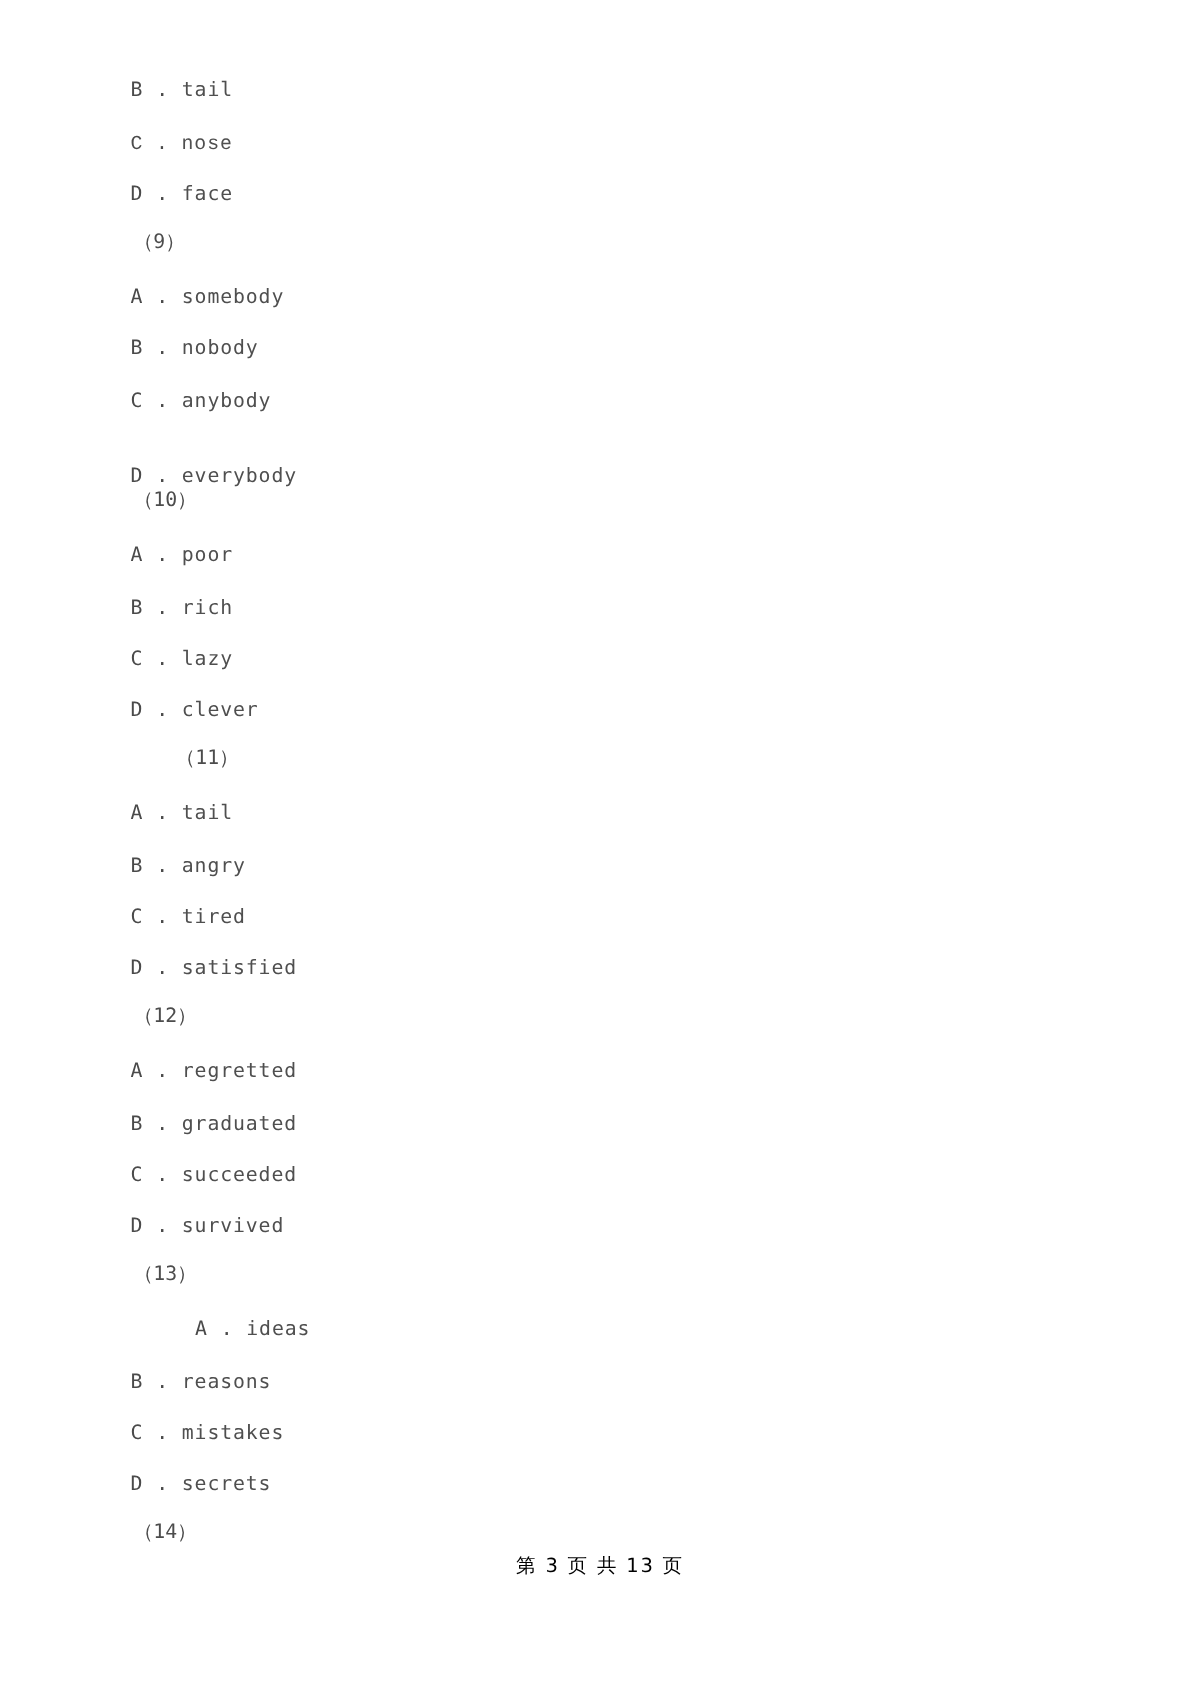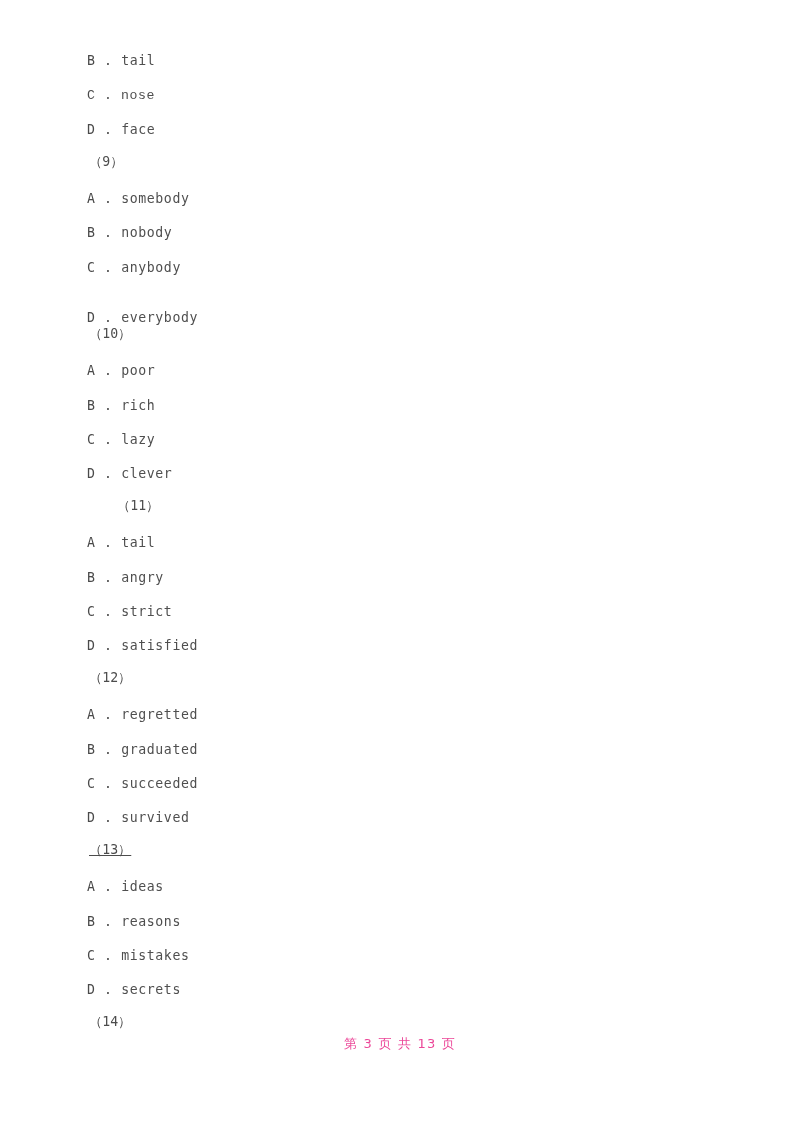--- a/index.html
+++ b/index.html
@@ -64,21 +64,21 @@
     letter-spacing: 0px;
   }
 
   
   .footer {
     position: absolute;
     top: 1035px;
     left: 0;
     width: 800px;
     text-align: center;
-    color: #ec4899;
+    color: #000000;
     font-size: 13px;
     letter-spacing: 1.2px;
     white-space: pre;
     font-family: "DejaVu Sans", "Liberation Sans", sans-serif;
   }
 </style>
 </head>
 <body>
 
 <div class="page">
@@ -92,29 +92,29 @@
       <div class="line option" style="top: 260px;"><span class="opt-letter">C</span><span class="opt-sep"> . </span><span class="opt-text">anybody</span></div>
       <div class="line option" style="top: 310px;"><span class="opt-letter">D</span><span class="opt-sep"> . </span><span class="opt-text">everybody</span></div>
       <div class="line qnum" style="top: 326px;">（10）</div>
       <div class="line option" style="top: 363px;"><span class="opt-letter">A</span><span class="opt-sep"> . </span><span class="opt-text">poor</span></div>
       <div class="line option" style="top: 398px;"><span class="opt-letter">B</span><span class="opt-sep"> . </span><span class="opt-text">rich</span></div>
       <div class="line option" style="top: 432px; text-align: center;"><span class="opt-letter">C</span><span class="opt-sep"> . </span><span class="opt-text">lazy</span></div>
       <div class="line option" style="top: 466px;"><span class="opt-letter">D</span><span class="opt-sep"> . </span><span class="opt-text">clever</span></div>
       <div class="line qnum" style="top: 498px; margin-left: 28px;">（11）</div>
       <div class="line option" style="top: 535px;"><span class="opt-letter">A</span><span class="opt-sep"> . </span><span class="opt-text">tail</span></div>
       <div class="line option" style="top: 570px;"><span class="opt-letter">B</span><span class="opt-sep"> . </span><span class="opt-text">angry</span></div>
-      <div class="line option" style="top: 604px;"><span class="opt-letter">C</span><span class="opt-sep"> . </span><span class="opt-text">strict</span></div>
+      <div class="line option" style="top: 604px;"><span class="opt-letter">C</span><span class="opt-sep"> . </span><span class="opt-text">tired</span></div>
       <div class="line option" style="top: 638px;"><span class="opt-letter">D</span><span class="opt-sep"> . </span><span class="opt-text">satisfied</span></div>
       <div class="line qnum" style="top: 670px;">（12）</div>
       <div class="line option" style="top: 707px;"><span class="opt-letter">A</span><span class="opt-sep"> . </span><span class="opt-text">regretted</span></div>
       <div class="line option" style="top: 742px;"><span class="opt-letter">B</span><span class="opt-sep"> . </span><span class="opt-text">graduated</span></div>
       <div class="line option" style="top: 776px;"><span class="opt-letter">C</span><span class="opt-sep"> . </span><span class="opt-text">succeeded</span></div>
       <div class="line option" style="top: 810px;"><span class="opt-letter">D</span><span class="opt-sep"> . </span><span class="opt-text">survived</span></div>
-      <div class="line qnum" style="top: 842px; text-decoration: underline;">（13）</div>
-      <div class="line option" style="top: 879px;"><span class="opt-letter">A</span><span class="opt-sep"> . </span><span class="opt-text">ideas</span></div>
+      <div class="line qnum" style="top: 842px;">（13）</div>
+      <div class="line option" style="top: 879px; margin-left: 43px;"><span class="opt-letter">A</span><span class="opt-sep"> . </span><span class="opt-text">ideas</span></div>
       <div class="line option" style="top: 914px; text-align: right;"><span class="opt-letter">B</span><span class="opt-sep"> . </span><span class="opt-text">reasons</span></div>
       <div class="line option" style="top: 948px;"><span class="opt-letter">C</span><span class="opt-sep"> . </span><span class="opt-text">mistakes</span></div>
       <div class="line option" style="top: 982px;"><span class="opt-letter">D</span><span class="opt-sep"> . </span><span class="opt-text">secrets</span></div>
       <div class="line qnum" style="top: 1014px;">（14）</div>
     </div>
 
   <div class="footer">第 3 页 共 13 页</div>
 </div>
 
 </body></html>

